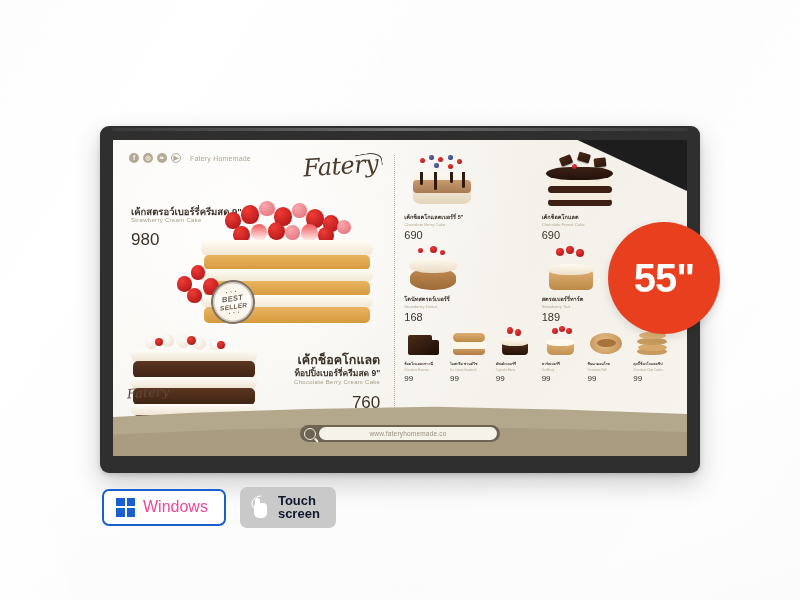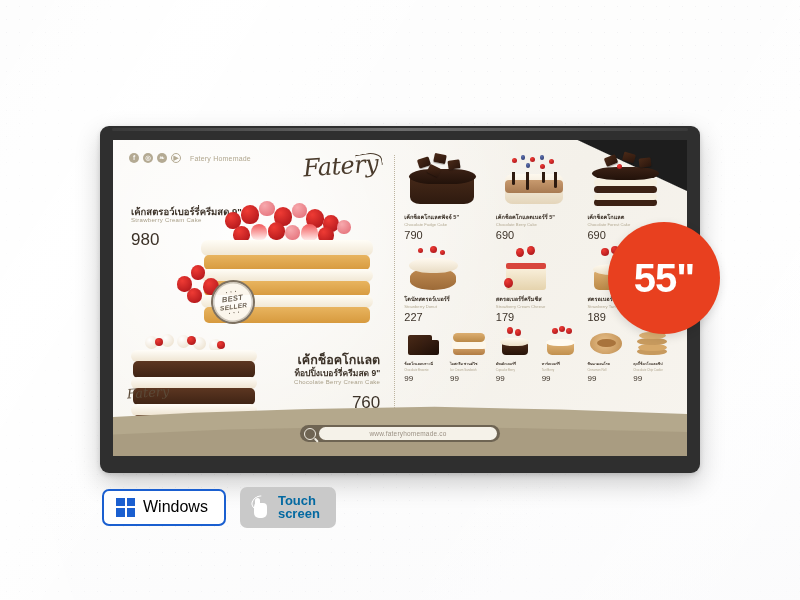--- a/index.html
+++ b/index.html
@@ -331,21 +331,21 @@
     border-radius: 7px;
     padding: 7px 16px 7px 12px;
     background: #ffffff;
   }
   #win-logo {
     width: 19px; height: 19px;
     display: grid; grid-template-columns: 1fr 1fr; grid-template-rows: 1fr 1fr;
     gap: 2px;
   }
   #win-logo i { background: #1a5fd0; display: block; }
-  #badge-windows span { font-size: 16px; color: #000000; }
+  #badge-windows span { font-size: 16px; color: #ec4899; }
 
   #badge-touch {
     display: flex; align-items: center; gap: 7px;
     background: #c9c9c9; border-radius: 7px;
     padding: 7px 16px 7px 11px;
   }
   #touch-ico {
     width: 20px; height: 22px; position: relative;
   }
   #touch-ico .hand {
@@ -358,21 +358,21 @@
     width: 5px; height: 10px; background: #ffffff; border-radius: 3px;
   }
   #touch-ico .ripple {
     position: absolute; left: 0; top: 0;
     width: 16px; height: 13px;
     border: 1.6px solid #ffffff;
     border-bottom-color: transparent; border-right-color: transparent;
     border-radius: 50%;
     transform: rotate(-35deg);
   }
-  #touch-text { color: #0369a1; font-size: 13px; font-weight: bold; line-height: 1.02; }
+  #touch-text { color: #0f172a; font-size: 13px; font-weight: bold; line-height: 1.02; }
 </style>
 </head>
 <body>
 
 <div id="bg-base"></div>
 <div id="bg-dots"></div>
 <div id="bg-streak-a"></div>
 <div id="bg-streak-b"></div>
 <div id="bg-streak-c"></div>
 
@@ -464,33 +464,20 @@
       <div id="l-price2">760</div>
 
       <div id="footer-logo" class="brand-script">Fatery</div>
     </div>
 
     <div id="right-page" class="page">
 
       <div class="grid-row" id="row-1">
         <div class="cell">
           <div class="cell-img">
-            <div class="ck ck-round-choc"></div>
-            <div class="ck ck-glaze"></div>
-            <div class="choc-chunk" style="left:14px; top:6px; transform:rotate(-18deg);"></div>
-            <div class="choc-chunk" style="left:30px; top:2px; transform:rotate(12deg);"></div>
-            <div class="choc-chunk" style="left:44px; top:8px; transform:rotate(-8deg);"></div>
-            <div class="choc-chunk" style="left:24px; top:14px; transform:rotate(26deg);"></div>
-          </div>
-          <div class="cell-name">เค้กช็อคโกแลตฟัจจ์ 5"</div>
-          <div class="cell-sub">Chocolate Fudge Cake</div>
-          <div class="cell-price">790</div>
-        </div>
-        <div class="cell">
-          <div class="cell-img">
             <div class="ck ck-cream-round"></div>
             <div class="ck" style="left:12%; right:12%; bottom:30%; height:22%; background:linear-gradient(180deg,#c89a6e,#a87a52); border-radius:4px;"></div>
             <div class="drip" style="left:16px; top:20px; height:13px;"></div>
             <div class="drip" style="left:30px; top:20px; height:18px;"></div>
             <div class="drip" style="left:46px; top:20px; height:11px;"></div>
             <div class="drip" style="left:58px; top:20px; height:16px;"></div>
             <div class="mini-berry" style="left:16px; top:6px;"></div>
             <div class="mini-blue" style="left:25px; top:3px;"></div>
             <div class="mini-berry" style="left:34px; top:5px;"></div>
             <div class="mini-blue" style="left:44px; top:3px;"></div>
@@ -524,33 +511,21 @@
         <div class="cell">
           <div class="cell-img">
             <div class="ck" style="left:10%; right:10%; bottom:2px; height:46%; background:linear-gradient(180deg,#c08b52,#9c6a38); border-radius:50%/40%;"></div>
             <div class="ck" style="left:8%; right:8%; bottom:40%; height:30%; background:linear-gradient(180deg,#fffaf0,#e8dbc3); border-radius:50%/60%;"></div>
             <div class="mini-berry" style="left:14px; top:4px;"></div>
             <div class="mini-berry" style="left:26px; top:2px; width:7px; height:7px;"></div>
             <div class="mini-berry" style="left:36px; top:6px;"></div>
           </div>
           <div class="cell-name">โดนัทสตรอว์เบอร์รี่</div>
           <div class="cell-sub">Strawberry Donut</div>
-          <div class="cell-price">227</div>
-        </div>
-        <div class="cell">
-          <div class="cell-img">
-            <div class="ck" style="left:18%; right:14%; bottom:2px; height:52%; background:linear-gradient(180deg,#fcf4e2,#e5d3ad); border-radius:2px 2px 3px 3px;"></div>
-            <div class="ck" style="left:18%; right:14%; bottom:48%; height:12%; background:#d8453c; border-radius:2px;"></div>
-            <div class="mini-berry" style="left:20px; top:4px; width:8px; height:9px;"></div>
-            <div class="mini-berry" style="left:31px; top:2px; width:8px; height:9px;"></div>
-            <div class="mini-berry" style="left:8px;  bottom:4px; width:9px; height:10px;"></div>
-          </div>
-          <div class="cell-name">สตรอเบอร์รี่ครีมชีส</div>
-          <div class="cell-sub">Strawberry Cream Cheese</div>
-          <div class="cell-price">179</div>
+          <div class="cell-price">168</div>
         </div>
         <div class="cell">
           <div class="cell-img">
             <div class="ck" style="left:12%; right:12%; bottom:2px; height:40%; background:linear-gradient(180deg,#dcae70,#bb8947); border-radius:3px 3px 5px 5px;"></div>
             <div class="ck" style="left:10%; right:10%; bottom:36%; height:22%; background:linear-gradient(180deg,#fffaf0,#ece0c8); border-radius:50%/60%;"></div>
             <div class="mini-berry" style="left:14px; top:4px; width:8px; height:8px;"></div>
             <div class="mini-berry" style="left:24px; top:2px; width:8px; height:8px;"></div>
             <div class="mini-berry" style="left:34px; top:5px; width:8px; height:8px;"></div>
           </div>
           <div class="cell-name">สตรอเบอร์รี่ทาร์ต</div>

